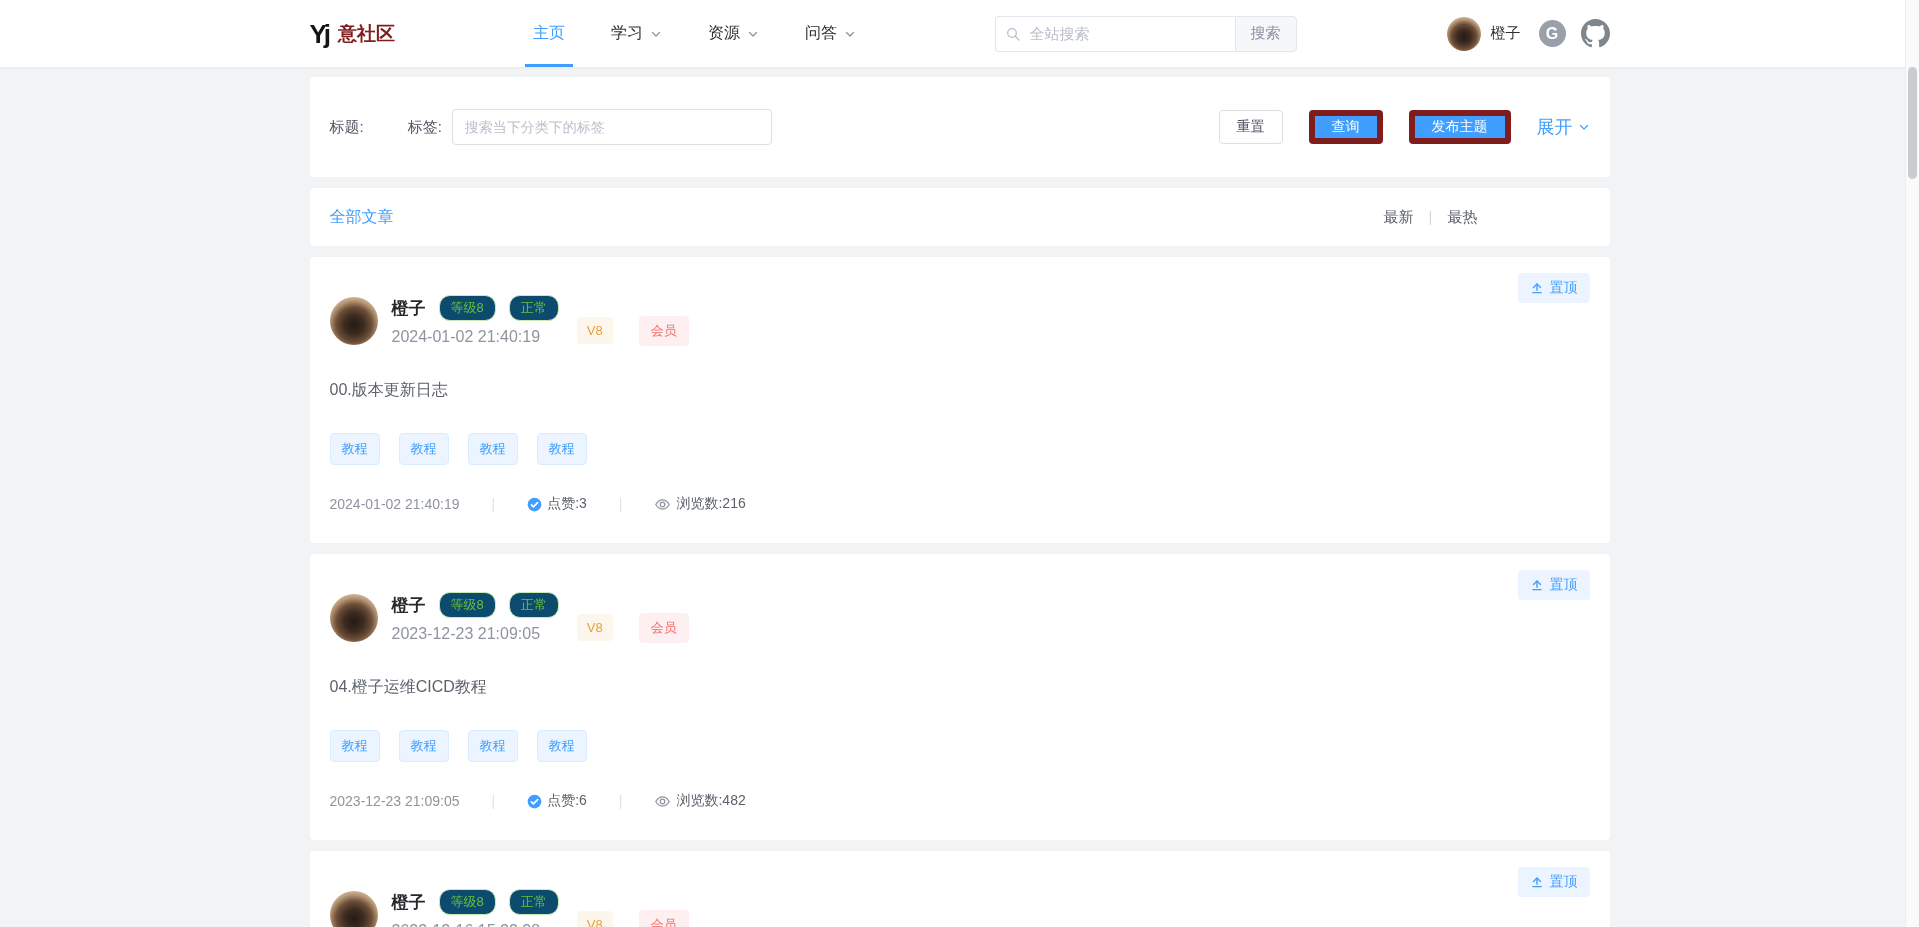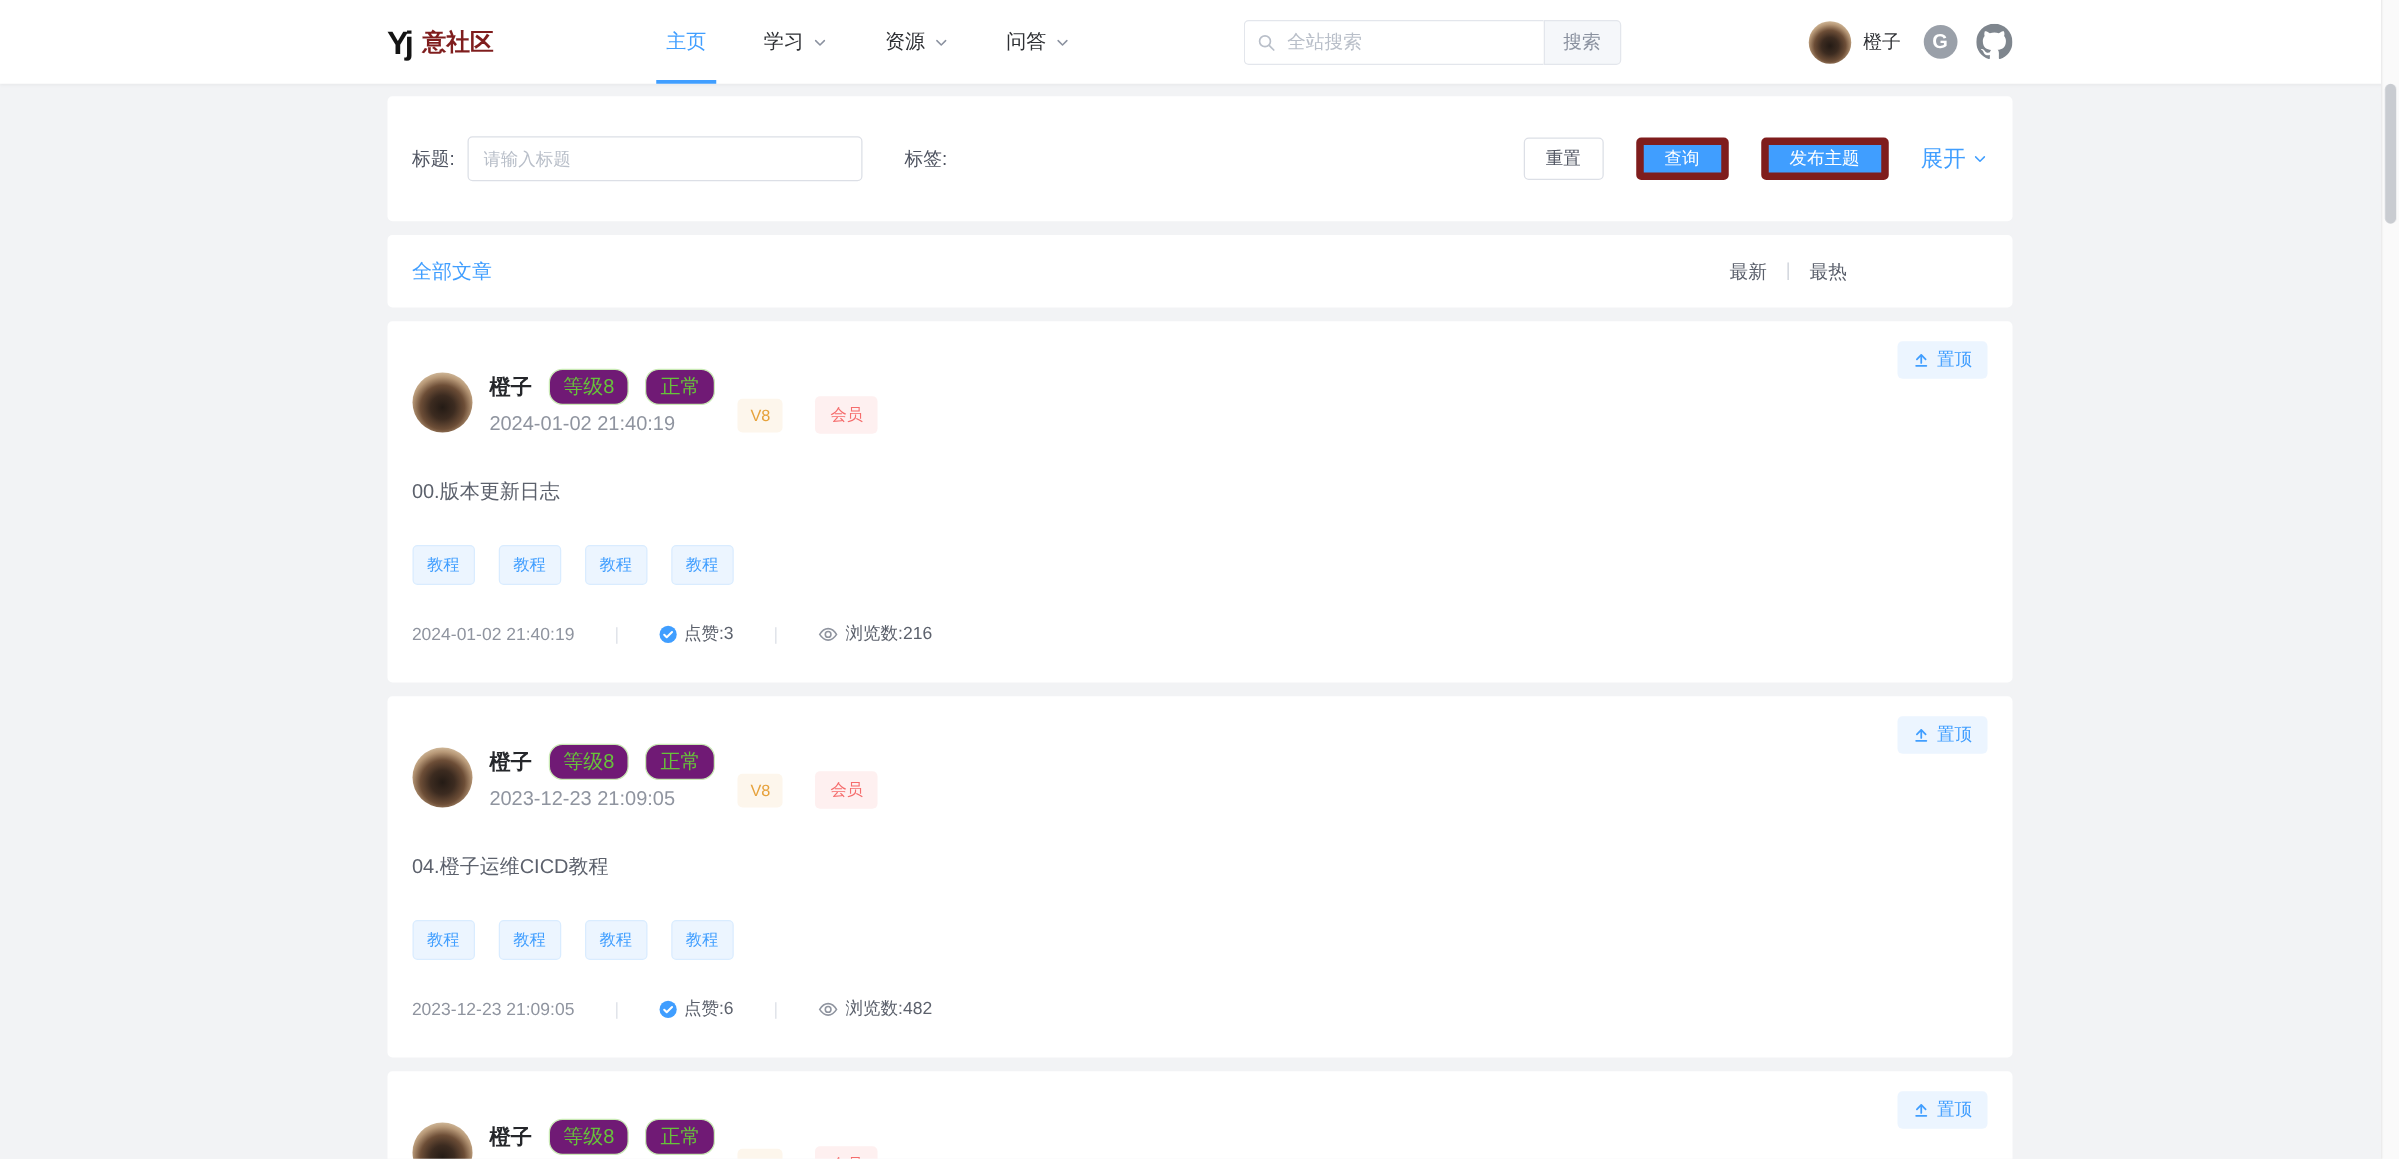--- a/index.html
+++ b/index.html
@@ -50,21 +50,21 @@
   .sort-div { color:#d3d7de; }
   
   .post-card { margin-top:11px; background:#fff; border-radius:4px; padding:20px 20px 30px; position:relative; }
   .pin-btn { position:absolute; top:16px; right:20px; height:30px; padding:0 12px; background:#ecf5ff; border-radius:4px; color:#409eff; font-size:14px; display:flex; align-items:center; gap:6px; cursor:pointer; }
   .post-header { display:flex; align-items:center; margin-top:18px; }
   .post-avatar { width:48px; height:48px; border-radius:50%; cursor:pointer;
     background: radial-gradient(circle at 50% 58%, #241b15 0%, #3c2b20 26%, #6d4e37 48%, #b79877 66%, #ddc9ab 82%, #cdb393 100%); }
   .author-block { margin-left:14px; }
   .author-line { display:flex; align-items:center; gap:13px; }
   .author-name { font-size:17px; font-weight:bold; color:#25272b; cursor:pointer; }
-  .badge-green { background:#701a75; border:1px solid #c9e9b5; color:#67c23a; border-radius:11px; padding:3px 11px; font-size:16px; white-space:nowrap; }
+  .badge-green { background:#0c4a6e; border:1px solid #c9e9b5; color:#67c23a; border-radius:11px; padding:3px 11px; font-size:13px; white-space:nowrap; }
   .post-time { color:#8f949f; font-size:16px; margin-top:7px; }
   .badge-warning { background:#fdf6ec; border-radius:4px; color:#e6a23c; padding:6px 10px; font-size:13px; margin-left:18px; margin-top:20px; }
   .badge-danger { background:#fef0f0; border-radius:4px; color:#f56c6c; padding:6px 12px; font-size:13px; margin-left:26px; margin-top:20px; }
   .post-title { margin-top:34px; font-size:16px; color:#5c616c; cursor:pointer; }
   .tag-row { margin-top:32px; display:flex; gap:19px; }
   .tag { background:#ecf5ff; border:1px solid #d9ecff; color:#409eff; border-radius:4px; padding:6px 11px; font-size:13px; cursor:pointer; }
   .post-footer { margin-top:30px; display:flex; align-items:center; font-size:14px; color:#8f949f; }
   .f-div { color:#e0e3e9; margin:0 32px; }
   .f-strong { color:#5c616c; display:flex; align-items:center; gap:5px; }
   .like-ic { width:15px; height:15px; }
@@ -121,23 +121,23 @@
           <path fill="#7f868e" d="M12 0C5.37 0 0 5.37 0 12c0 5.3 3.438 9.8 8.205 11.387.6.113.82-.26.82-.577 0-.285-.01-1.04-.015-2.04-3.338.724-4.042-1.61-4.042-1.61-.546-1.387-1.333-1.756-1.333-1.756-1.09-.745.082-.73.082-.73 1.205.085 1.84 1.237 1.84 1.237 1.07 1.834 2.807 1.304 3.492.997.108-.775.418-1.305.762-1.605-2.665-.3-5.466-1.332-5.466-5.93 0-1.31.468-2.38 1.236-3.22-.124-.303-.536-1.523.117-3.176 0 0 1.008-.322 3.3 1.23.957-.266 1.983-.399 3.003-.404 1.02.005 2.047.138 3.006.404 2.29-1.552 3.297-1.23 3.297-1.23.654 1.653.242 2.873.118 3.176.77.84 1.235 1.91 1.235 3.22 0 4.61-2.805 5.625-5.475 5.92.43.37.814 1.102.814 2.222 0 1.604-.015 2.896-.015 3.29 0 .32.216.694.825.576C20.565 21.795 24 17.295 24 12c0-6.63-5.37-12-12-12z"></path>
         </svg>
     </div>
   </div>
 </header>
 
 <div class="main">
 
   <section class="filter-card">
     <span class="filter-label">标题:</span>
-    <input class="filter-input" placeholder="请输入标题" style="">
     <div class="filter-group2">
       <span class="filter-label">标签:</span>
+      <input class="filter-input" style="width: 320px;" placeholder="搜索当下分类下的标签">
     </div>
     <div class="btn-group">
       <button class="btn btn-plain">重置</button>
       <button class="btn btn-primary">查询</button>
       <button class="btn btn-primary">发布主题</button>
       <div class="expand-link">
         <span>展开</span>
         <svg class="chev" viewBox="0 0 24 24">
             <path d="M5 9l7 7 7-7" fill="none" stroke="#409eff" stroke-width="2.4" stroke-linecap="round" stroke-linejoin="round"></path>
           </svg>

